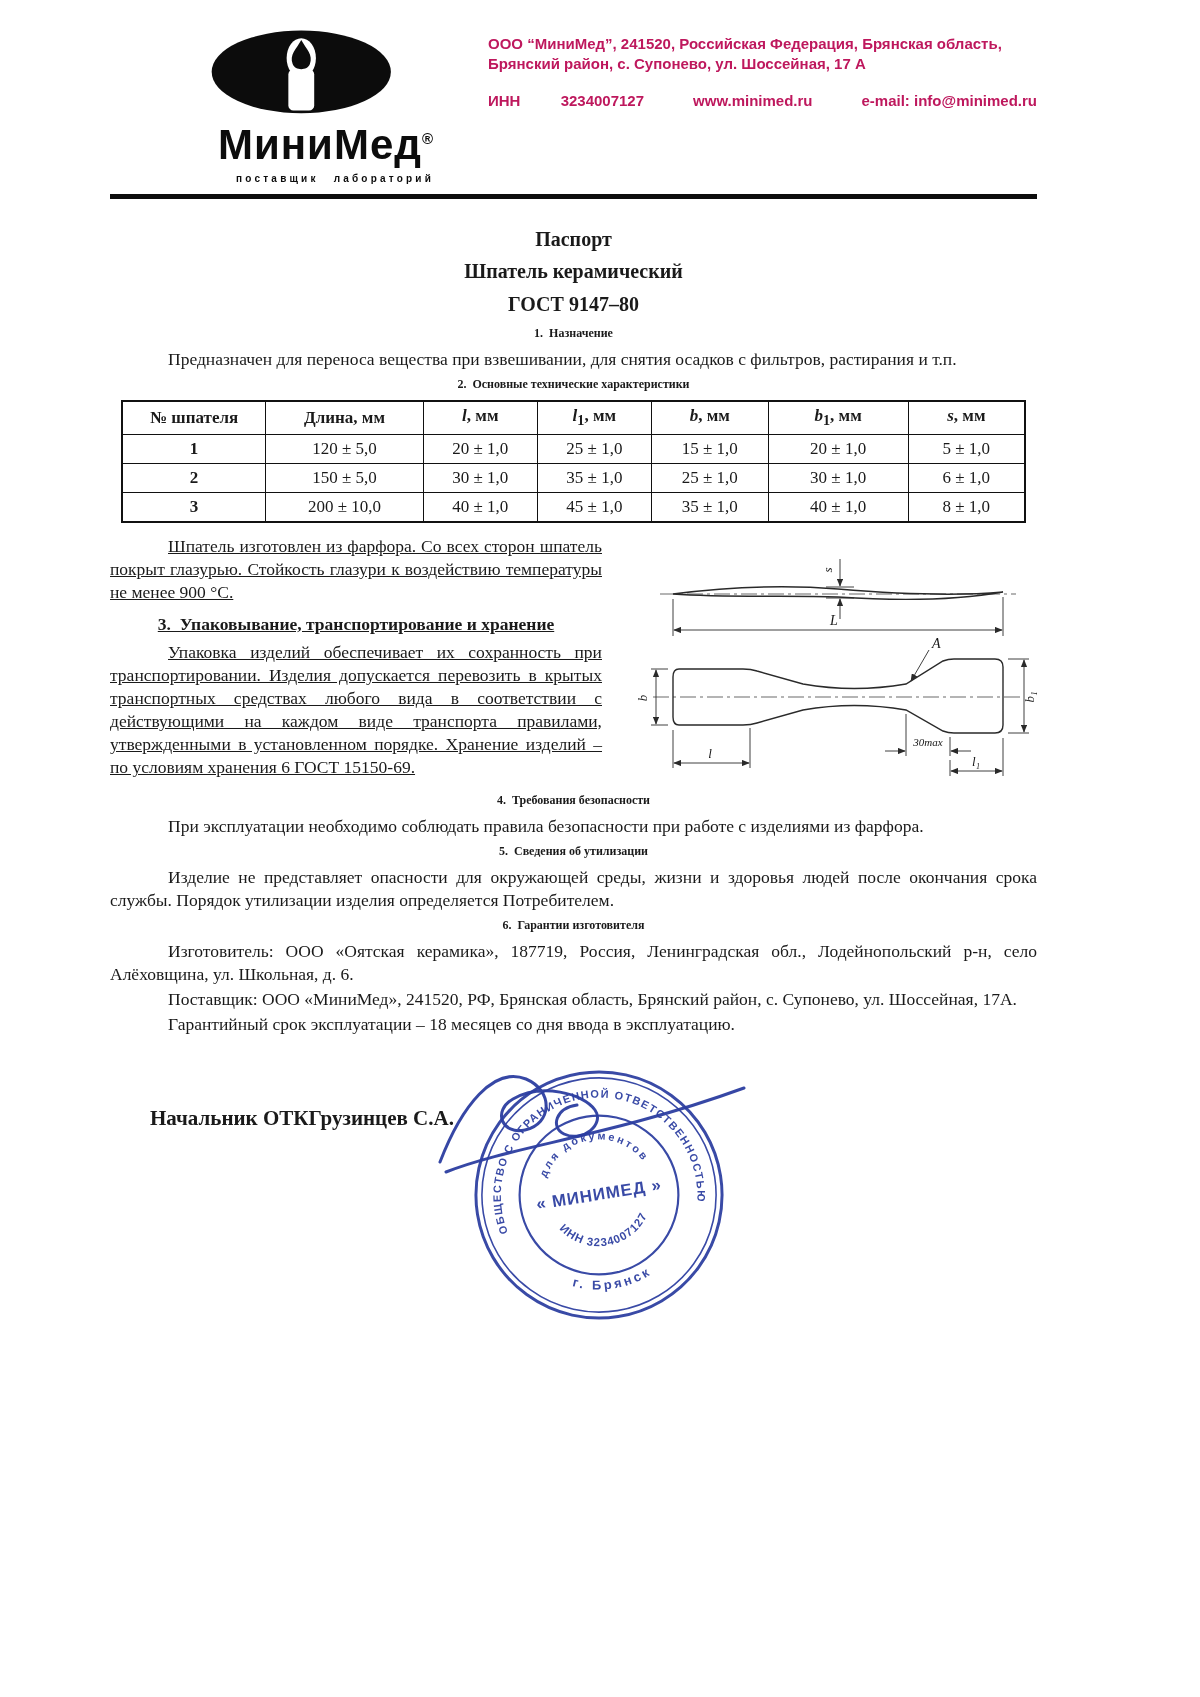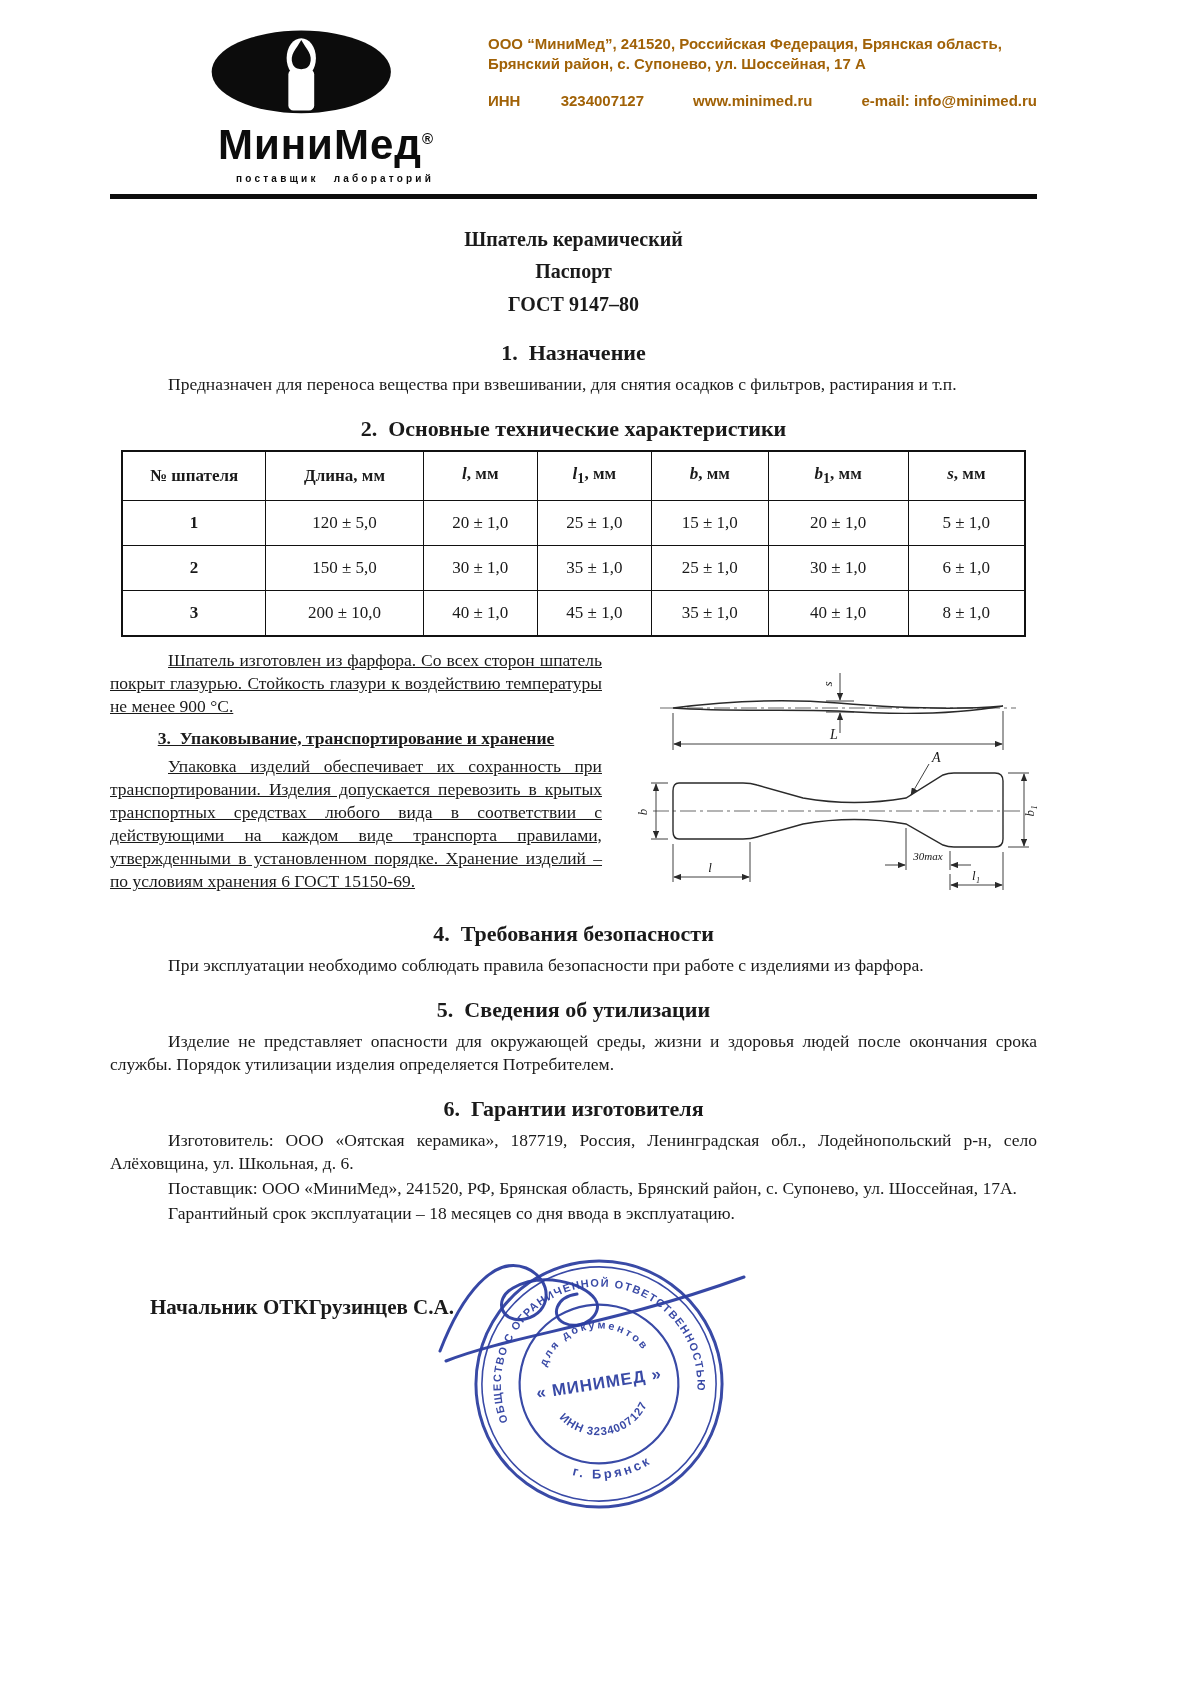--- a/index.html
+++ b/index.html
@@ -15,39 +15,39 @@
   .header { display:flex; align-items:flex-start; padding-top:26px; }
   .logo-block { width:262px; margin-left:62px; flex:none; text-align:right;
                 font-family:"Liberation Sans", sans-serif; }
   .logo-mark { display:block; margin:0 auto; }
   .brand-row { font-weight:bold; font-size:42px; letter-spacing:1px; line-height:1;
                margin-top:2px; color:#0c0c0c; white-space:nowrap; }
   .brand-row .reg { font-size:15px; vertical-align:super; font-weight:bold; }
   .tagline { font-weight:bold; font-size:10px; letter-spacing:3.2px; word-spacing:9px;
              margin-top:7px; color:#0c0c0c; white-space:nowrap; }
   .company-info { margin-left:54px; flex:1; font-family:"Liberation Sans", sans-serif;
-                  font-weight:bold; font-size:15px; line-height:1.3; color:#a16207; padding-top:8px; }
+                  font-weight:bold; font-size:15px; line-height:1.3; color:#be185d; padding-top:8px; }
   .ci-group { margin-bottom:14px; }
   .inn-row { display:flex; justify-content:space-between; margin-top:18px; }
   .inn-row .inn-num { font-weight:bold;margin-left:36px; }
   .header-rule { height:5px; background:#0d0d0d; margin-top:10px; }
 
   
   .title-block { text-align:center; font-weight:bold; font-size:20px; line-height:1.62; margin-top:24px; }
 
   
-  .sec-heading { text-align:center; font-weight:bold; font-size:22px; margin:20px 0 7px;
+  .sec-heading { text-align:center; font-weight:bold; font-size:12px; margin:6px 0 7px;
                  white-space:pre-wrap; }
   .sh-small { font-size:17.5px; margin:10px 0 6px; }
   p.body { font-size:17.5px; line-height:1.32; text-align:justify; text-indent:58px; margin:0 0 2px; }
 
   
   table.specs { border-collapse:collapse; width:calc(100% - 22px); margin:8px auto 0;
                 font-size:17px; border:2px solid #111; }
-  .specs th, .specs td { border:1px solid #111; text-align:center; padding:12px 6px; }
+  .specs th, .specs td { border:1px solid #111; text-align:center; padding:4px 6px; }
   .specs th { font-weight:bold; height:32px; }
   .specs td { height:27px; }
   .specs td.c-num { font-weight:bold; }
   .specs col.w1{width:15.5%} .specs col.w2{width:17%} .specs col.w3{width:12.3%}
   .specs col.w4{width:12.3%} .specs col.w5{width:12.6%} .specs col.w6{width:15.1%}
   .specs col.w7{width:12.6%}
 
   
   .two-col { display:flex; margin-top:12px; }
   .col-left { width:492px; flex:none;text-decoration:underline; }
@@ -94,22 +94,22 @@
       <div class="inn-row">
         <span><b>ИНН</b> <span class="inn-num">3234007127</span></span>
         <span>www.minimed.ru</span>
         <span>e-mail: info@minimed.ru</span>
       </div>
     </div>
   </header>
   <div class="header-rule"></div>
 
   <div class="title-block">
+    <div>Паспорт</div>
     <div>Шпатель керамический</div>
-    <div>Паспорт</div>
     <div>ГОСТ 9147–80</div>
   </div>
 
   <h2 class="sec-heading">1.  Назначение</h2>
   <p class="body">Предназначен для переноса вещества при взвешивании, для снятия осадков с фильтров, растирания и т.п.</p>
 
   <h2 class="sec-heading">2.  Основные технические характеристики</h2>
   <table class="specs">
     <colgroup>
       <col class="w1">

